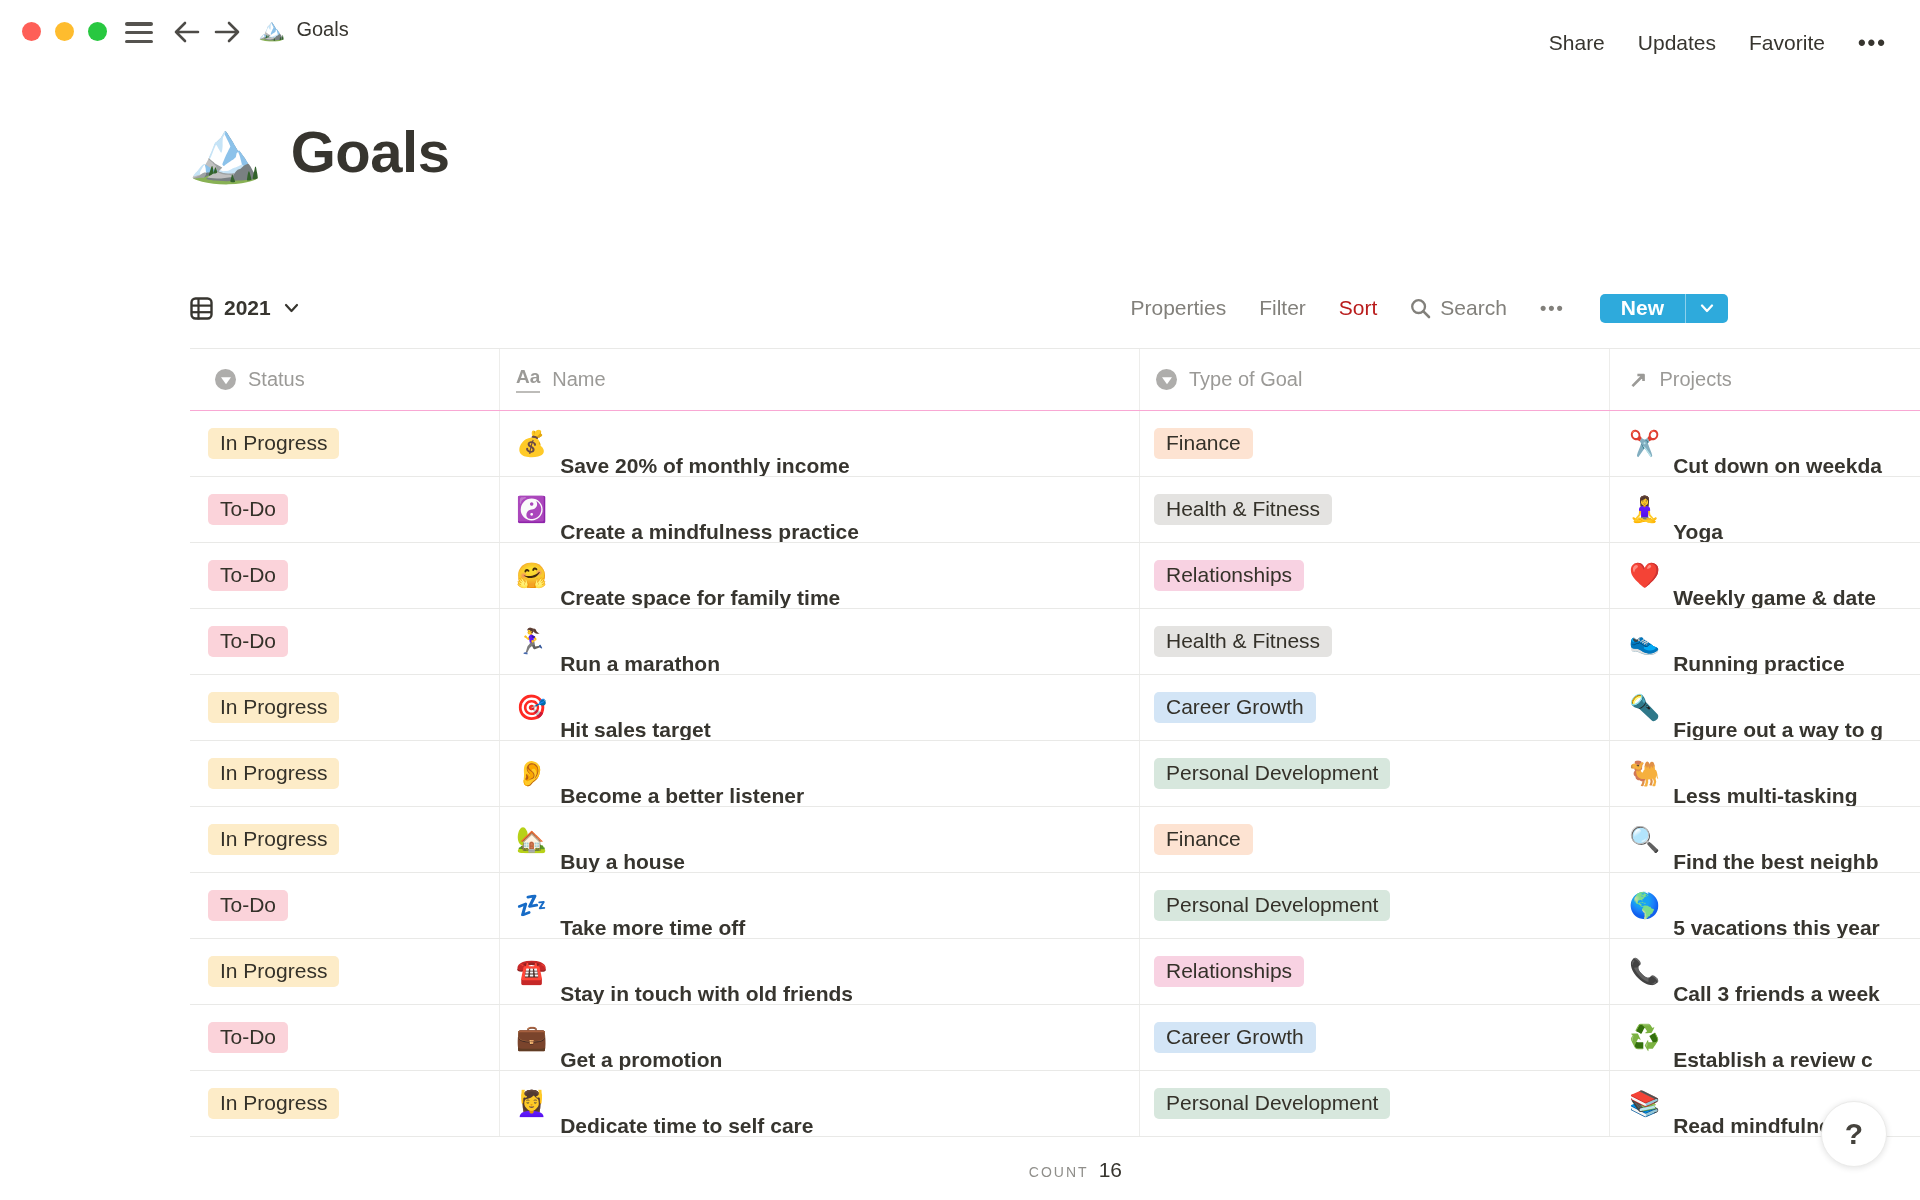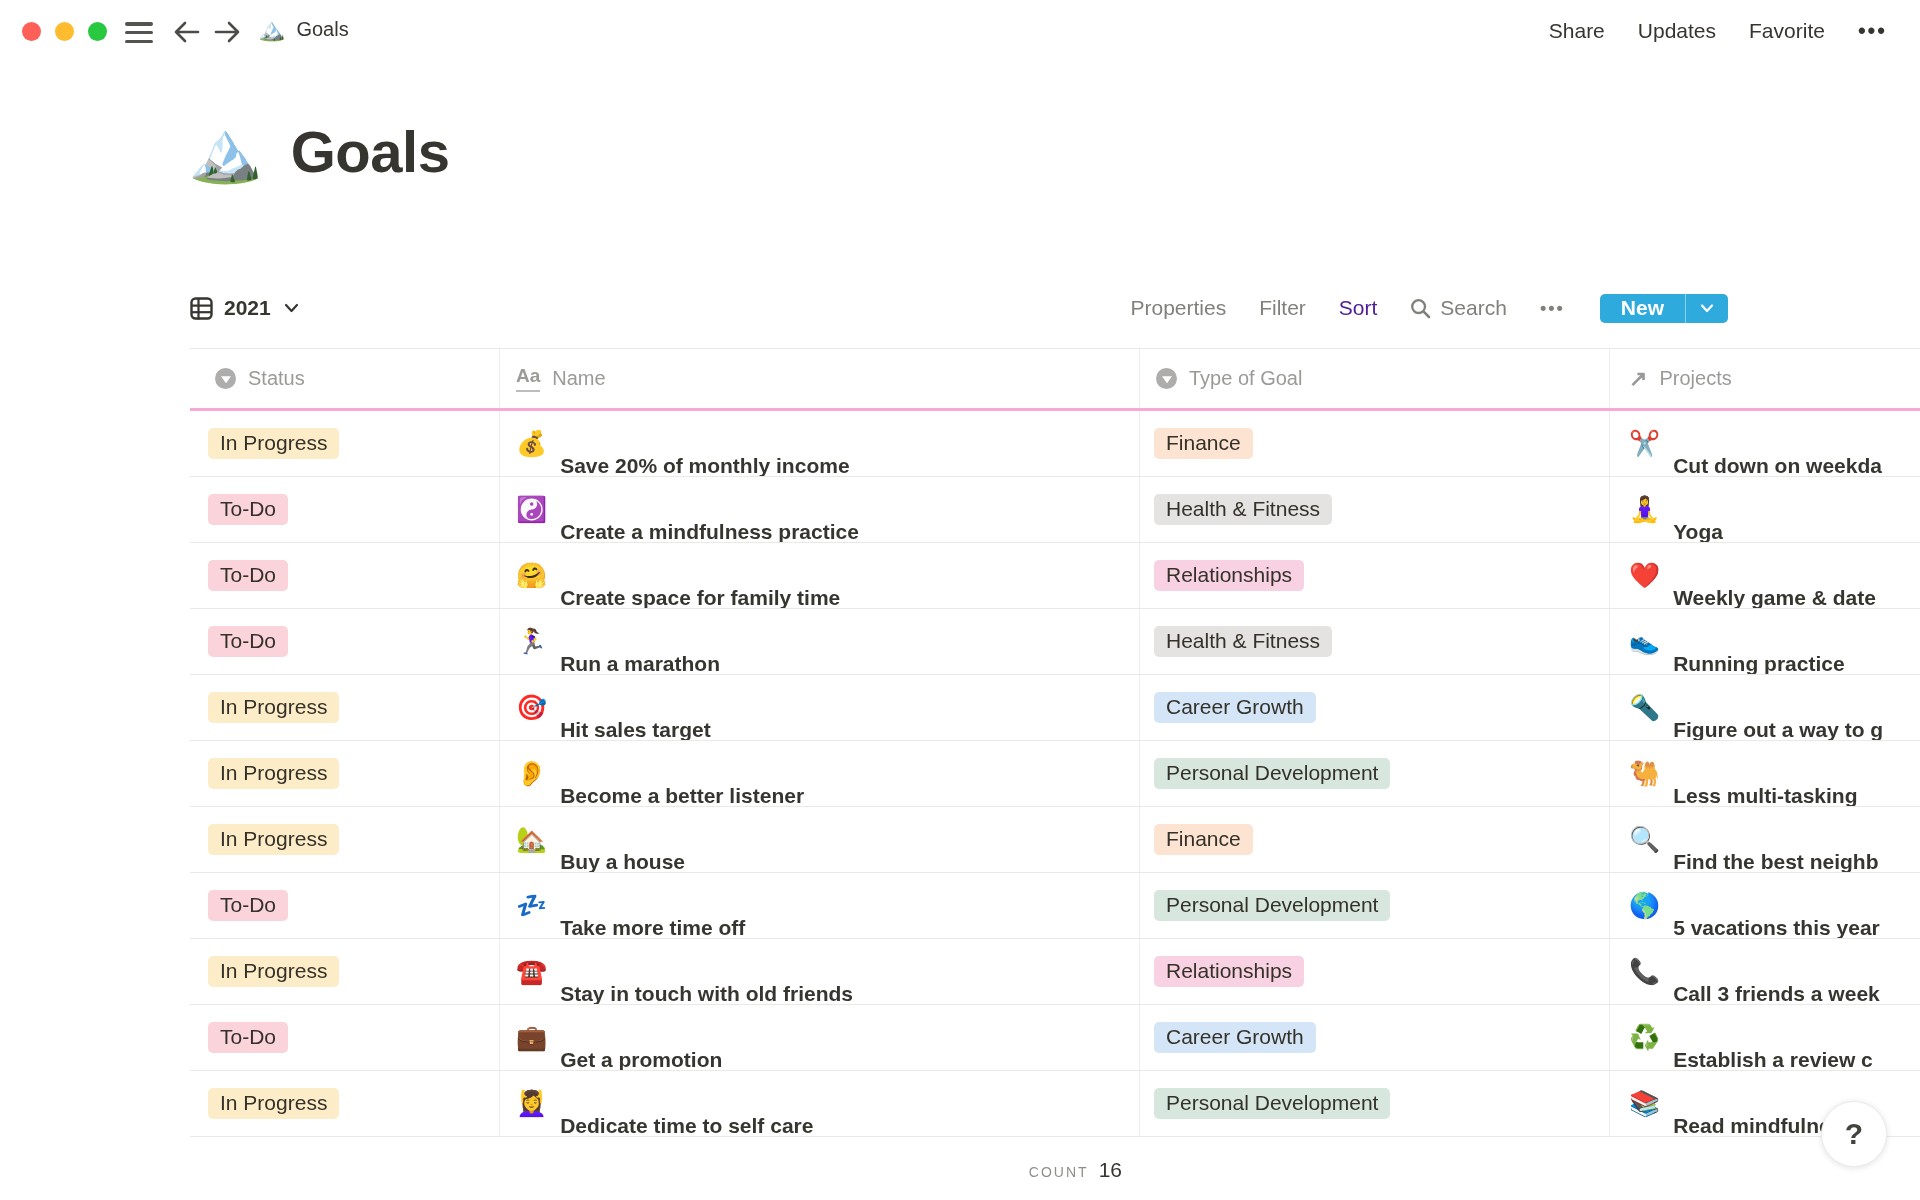--- a/index.html
+++ b/index.html
@@ -15,21 +15,21 @@
     display:flex; flex-direction:column; justify-content:space-between; cursor:pointer; }
   .hamburger span { height:3.5px; background:#55534f; border-radius:2px; }
   .nav-arrow { position:absolute; top:16px; width:32px; height:32px; display:flex;
     align-items:center; justify-content:center; }
   .nav-back { left:170px; } .nav-fwd { left:212px; }
   .tabcrumb { position:absolute; left:258px; top:18px; display:flex; align-items:center; gap:11px;
     font-size:20px; }
   .tab-emoji { font-size:22px; line-height:1; }
   .topnav { position:absolute; right:33px; top:18px; display:flex; align-items:center; gap:33px;
     font-size:21px; color:#37352f; }
-  .topnav .item { cursor:pointer; }
+  .topnav .item { cursor:pointer;margin-top:12px; }
   .dots { letter-spacing:2px; font-size:22px; font-weight:700; }
 
   
   .title-row { position:absolute; left:188px; top:118px; display:flex; align-items:center; gap:28px; }
   .title-emoji { font-size:60px; line-height:1; }
   .title-text { font-size:58px; font-weight:700; letter-spacing:-0.5px; color:#37352f; }
 
   
   .viewbar { position:absolute; left:190px; right:192px; top:284px; height:48px;
     display:flex; align-items:center; justify-content:space-between; }
@@ -41,21 +41,21 @@
   .action-search { display:flex; align-items:center; gap:9px; }
   .action-more { letter-spacing:2px; font-weight:700; font-size:18px; }
   .new-btn { display:flex; align-items:stretch; height:29px; border-radius:5px; overflow:hidden;
     color:#fff; font-size:21px; font-weight:700; cursor:pointer; margin-left:2px; }
   .new-main { padding:0 21px; display:flex; align-items:center; }
   .new-divider { width:1px; background:rgba(255,255,255,0.45); margin:0; }
   .new-caret { width:42px; display:flex; align-items:center; justify-content:center; }
 
   
   .table { position:absolute; left:190px; top:348px; width:1730px; }
-  .thead { display:flex; height:63px; border-top:1px solid #e9e9e7; border-bottom:3px solid #f9a8d4;
+  .thead { display:flex; height:63px; border-top:1px solid #e9e9e7; border-bottom:1px solid #f9a8d4;
     color:#9b9a97; font-size:20px; }
   .th { display:flex; align-items:center; gap:12px; height:100%; padding-left:16px; cursor:pointer; }
   .col-status { width:310px; } .col-name { width:640px; } .col-type { width:470px; }
   .col-projects { width:310px; }
   .bdr { border-right:1px solid #ededeb; }
   .th.col-status { padding-left:25px; }
   .th.col-projects { padding-left:19px; }
 
   .select-icon { width:21px; height:21px; border-radius:50%; background:#aeadab; position:relative; flex:none; }
   .select-icon::after { content:""; position:absolute; left:50%; top:50%; transform:translate(-50%,-38%);
@@ -140,21 +140,21 @@
       <span>2021</span>
       <span class="view-chevron">
         <svg width="15" height="10" viewBox="0 0 15 10">
           <path d="M2 2 L7.5 8 L13 2" stroke="#37352f" stroke-width="2.2" fill="none" stroke-linecap="round" stroke-linejoin="round"></path>
         </svg>
       </span>
     </div>
     <div class="view-actions">
       <span class="action">Properties</span>
       <span class="action">Filter</span>
-      <span class="action sort" id="sort-action" style="color: #4c1d95;">Sort</span>
+      <span class="action sort" id="sort-action" style="color: #b91c1c;">Sort</span>
       <span class="action action-search">
         <svg width="21" height="21" viewBox="0 0 21 21">
           <circle cx="8.6" cy="8.6" r="6.4" fill="none" stroke="#82807b" stroke-width="2.3"></circle>
           <line x1="13.4" y1="13.4" x2="19" y2="19" stroke="#82807b" stroke-width="2.6" stroke-linecap="round"></line>
         </svg>
         <span>Search</span>
       </span>
       <span class="action action-more">•••</span>
       <span class="new-btn" id="new-btn" style="background: rgb(46, 170, 220);">
         <span class="new-main">New</span>

